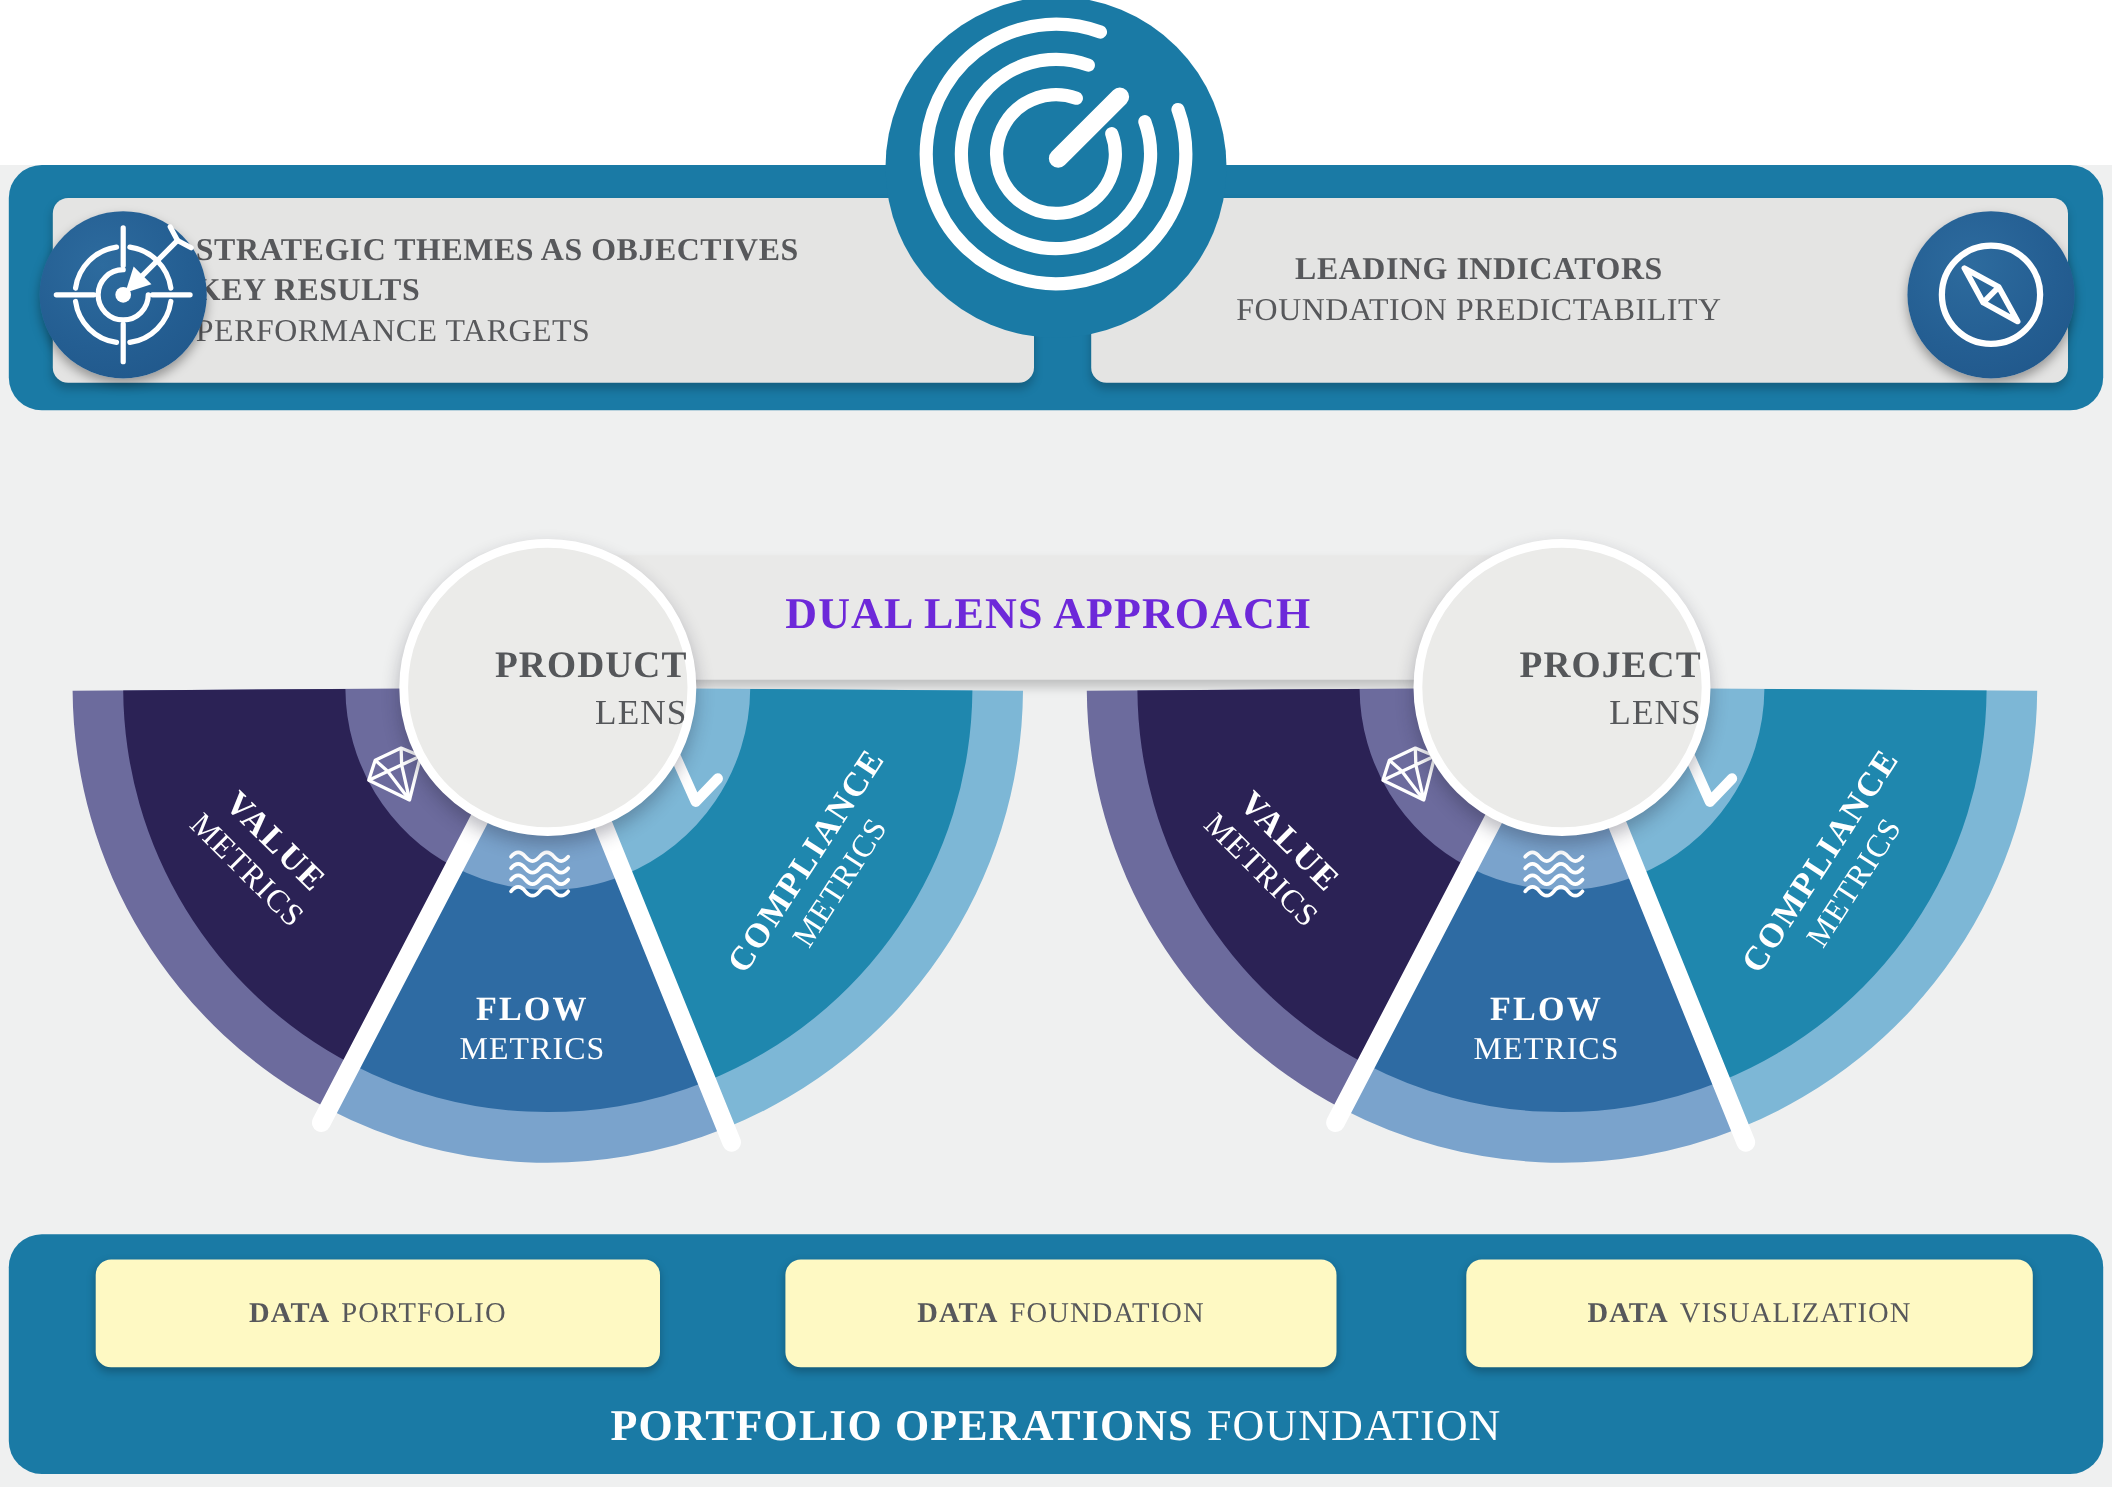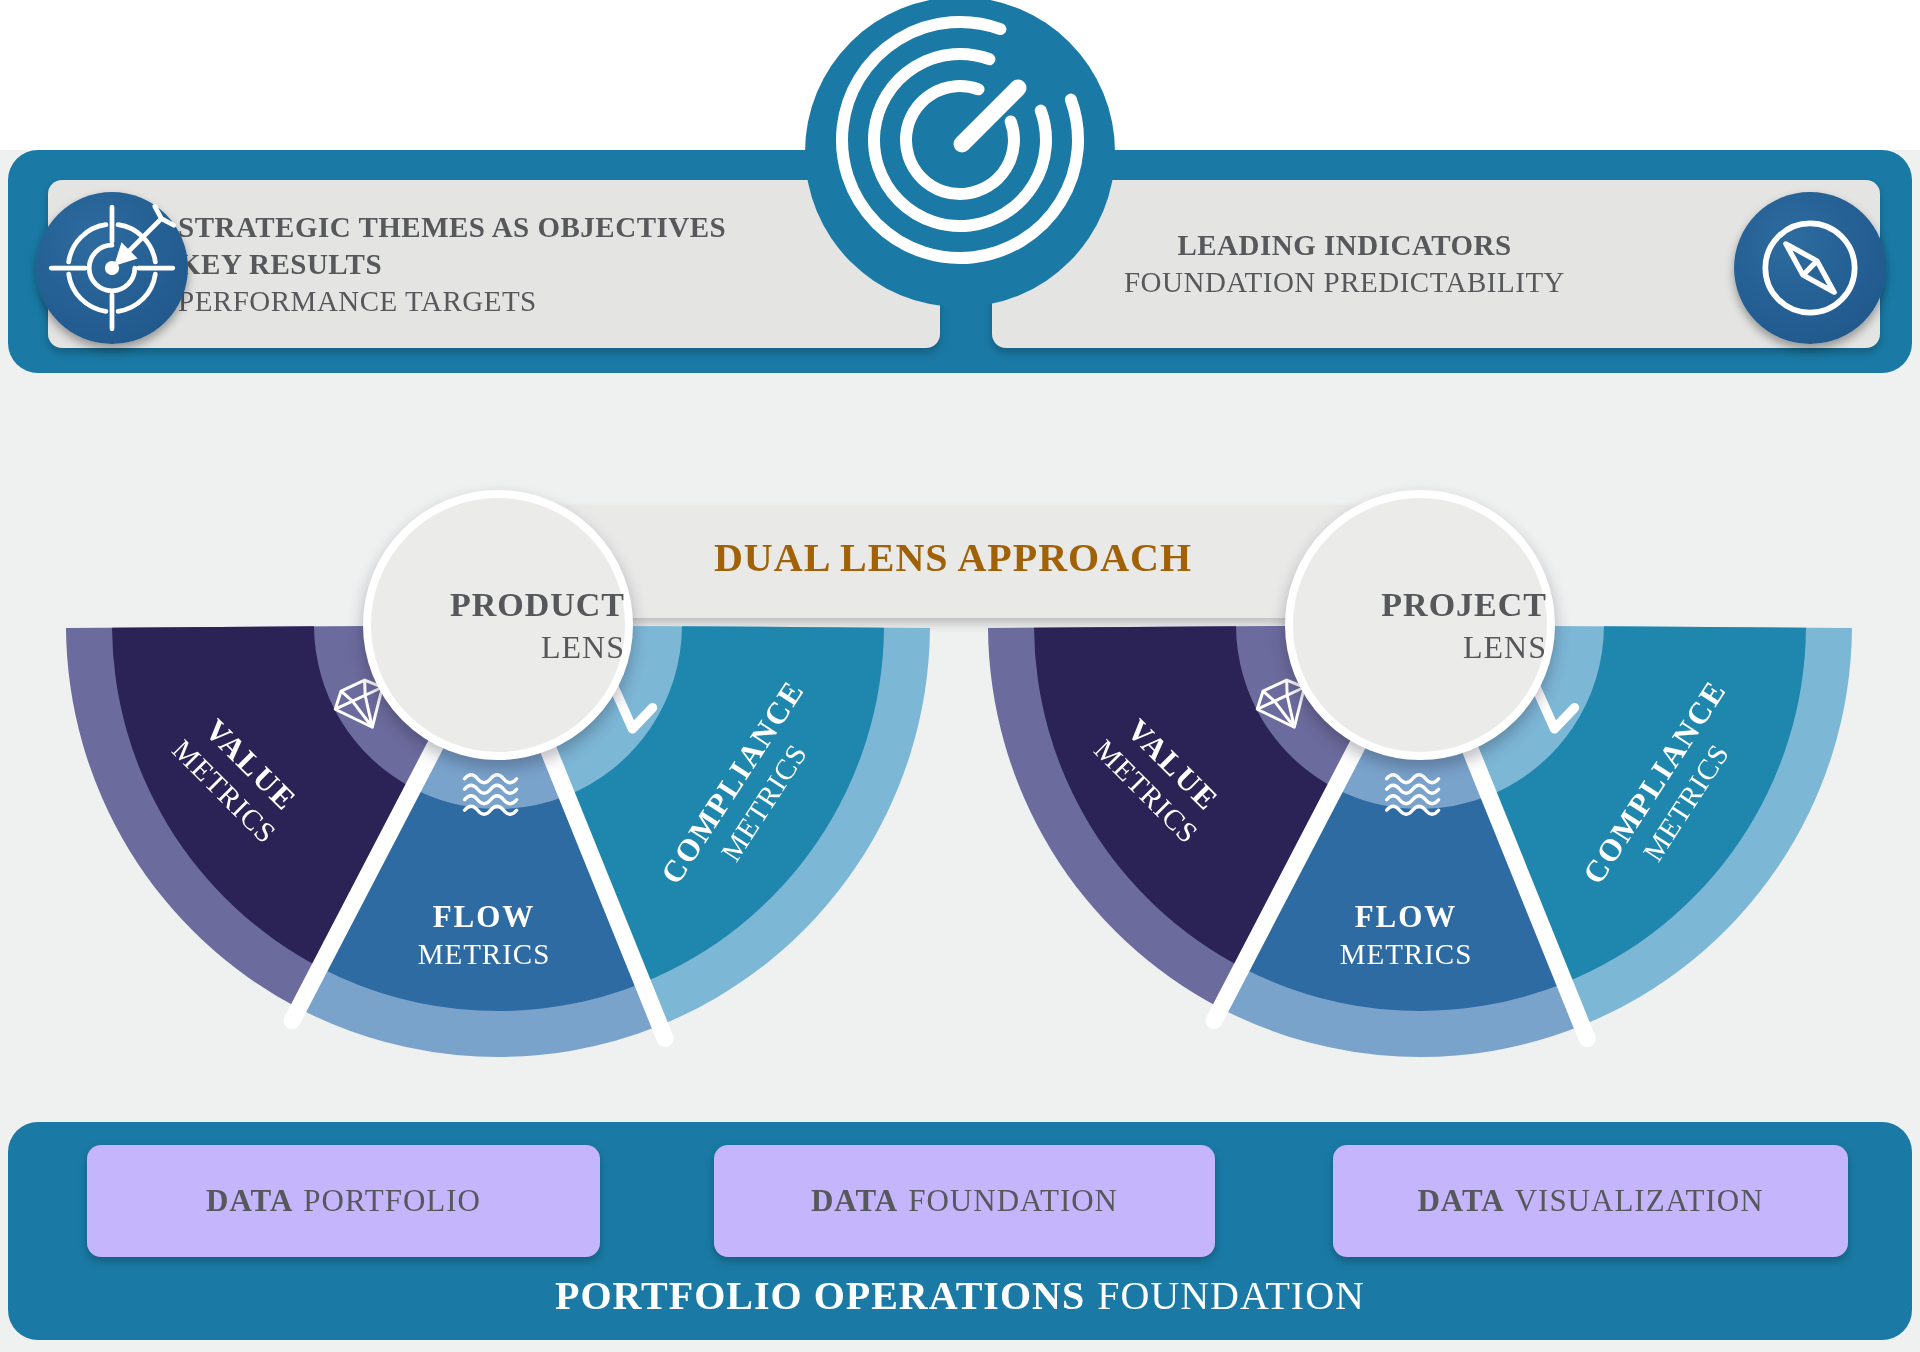--- a/index.html
+++ b/index.html
@@ -26,21 +26,21 @@
   .icon-circle{position:absolute;width:152px;height:152px;border-radius:50%;
                background:radial-gradient(circle at 38% 32%, #2d6b9e 0%, #245e92 55%, #1f5588 100%);
                box-shadow:0 5px 10px rgba(0,0,0,.35);}
   .icon-circle.target{left:36px;top:192px;}
   .icon-circle.compass{left:1734px;top:192px;}
 
   
   .banner{position:absolute;left:430px;top:505px;width:1010px;height:113px;background:#e9e9e8;
           border-radius:10px;box-shadow:0 6px 10px rgba(0,0,0,.20);
           display:flex;align-items:center;justify-content:center;padding-bottom:8px;box-sizing:border-box;}
-  .banner-title{font-weight:bold;font-size:40px;letter-spacing:1px;color:#a16207;margin-left:36px;}
+  .banner-title{font-weight:bold;font-size:40px;letter-spacing:1px;color:#6d28d9;margin-left:36px;}
 
   
   .fan-svg{position:absolute;width:890px;height:450px;}
   .fan-svg.left{left:53px;top:625px;}
   .fan-svg.right{left:975px;top:625px;}
 
   .lens-circle{position:absolute;width:254px;height:254px;border-radius:50%;background:#ebebe9;
                border:8px solid #ffffff;box-shadow:0 8px 16px rgba(30,30,50,.30);
                display:flex;flex-direction:column;align-items:flex-end;justify-content:center;
                color:#55575a;text-align:center;}
@@ -49,23 +49,23 @@
   .lens-l1{font-weight:bold;font-size:34px;letter-spacing:1px;line-height:44px;}
   .lens-l2{font-size:32px;letter-spacing:1px;line-height:40px;}
 
   .wedge-label{position:absolute;color:#ffffff;text-align:center;white-space:nowrap;}
   .wl1{font-weight:bold;font-size:31px;letter-spacing:2px;line-height:38px;}
   .wl2{font-size:29px;letter-spacing:1px;line-height:36px;}
 
   
   .bottom-bar{position:absolute;left:8px;top:1122px;width:1904px;height:218px;
               background:#1a7aa5;border-radius:30px;}
-  .foot-box{position:absolute;top:1145px;height:112px;background:#c4b5fd;border-radius:14px;
+  .foot-box{position:absolute;top:1145px;height:98px;background:#fef9c3;border-radius:14px;
             box-shadow:0 4px 8px rgba(0,0,0,.25);display:flex;align-items:center;justify-content:center;
-            font-size:31px;letter-spacing:1px;color:#57585b;}
+            font-size:26px;letter-spacing:1px;color:#57585b;}
   .foot-box .rest{margin-left:10px;}
   .foundation{position:absolute;left:0;top:1272px;width:1920px;text-align:center;color:#ffffff;
               font-size:40px;letter-spacing:1px;}
   .foundation .rest{margin-left:12px;font-weight:normal;}
   .b{font-weight:bold;}
 </style>
 </head>
 <body>
 
 <div class="page">

